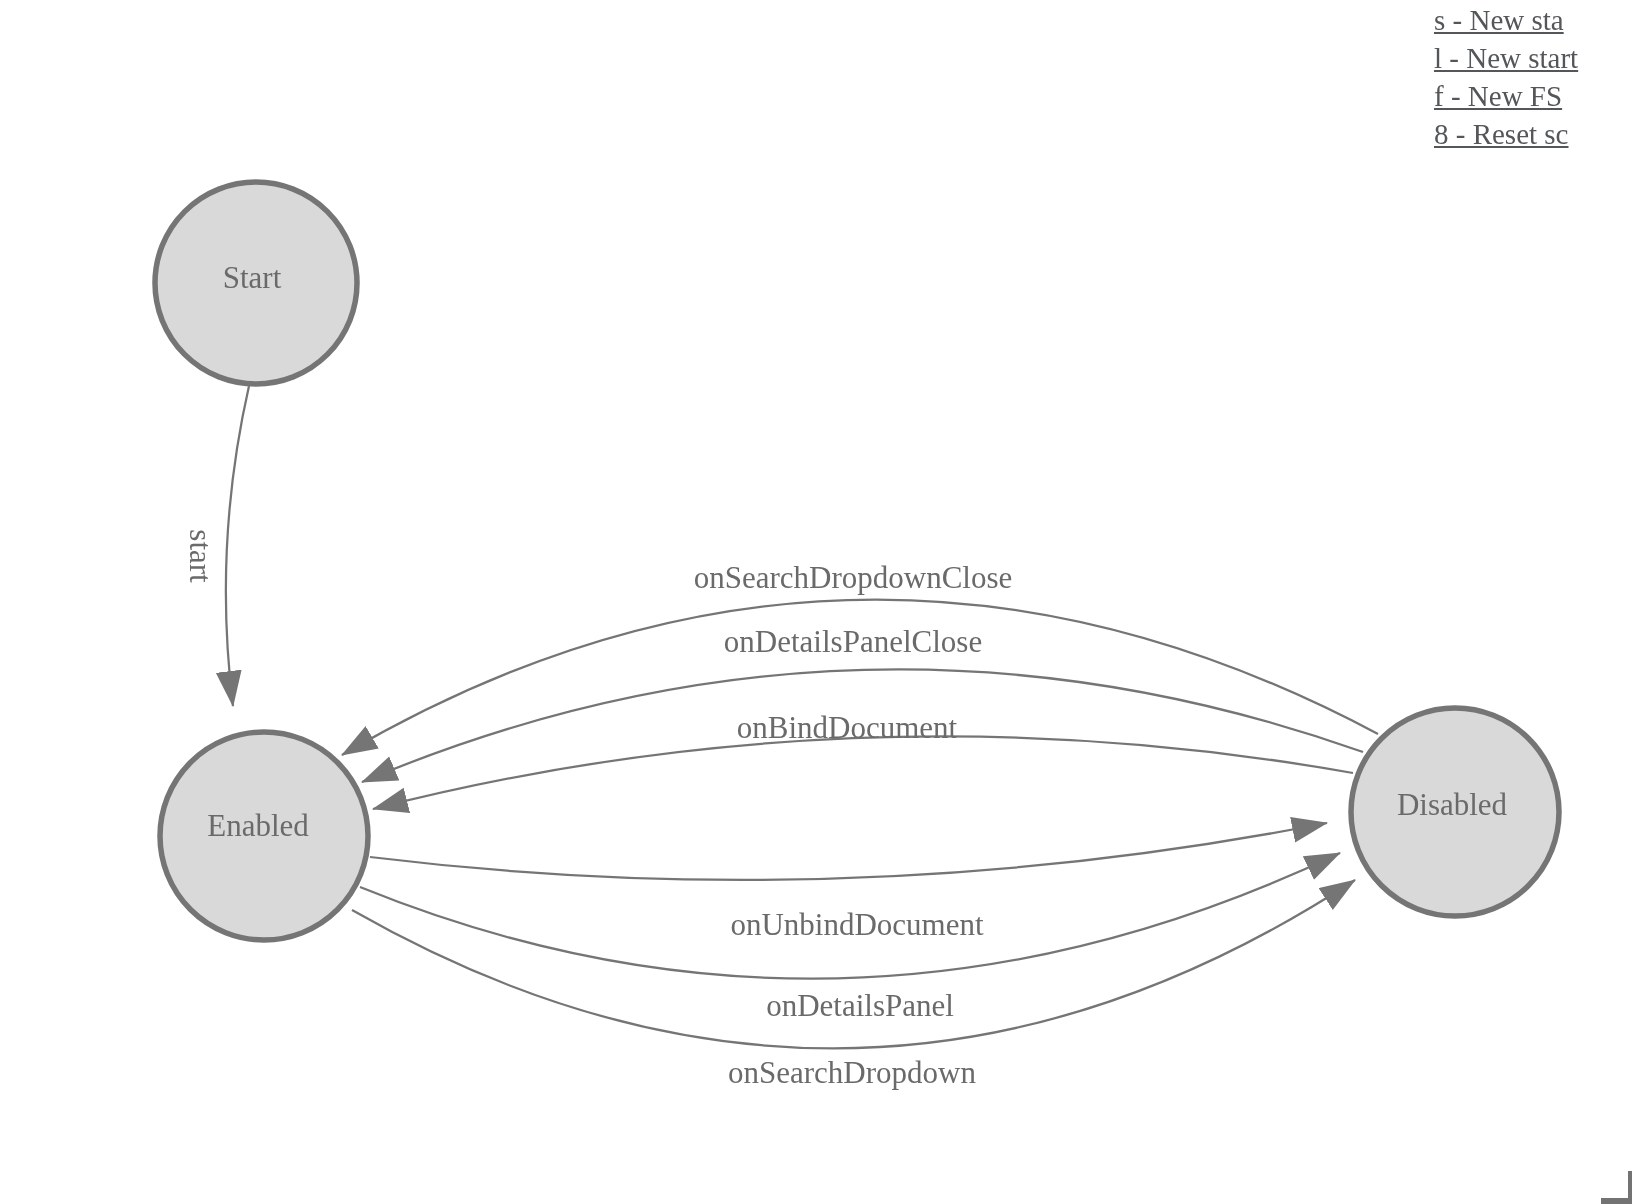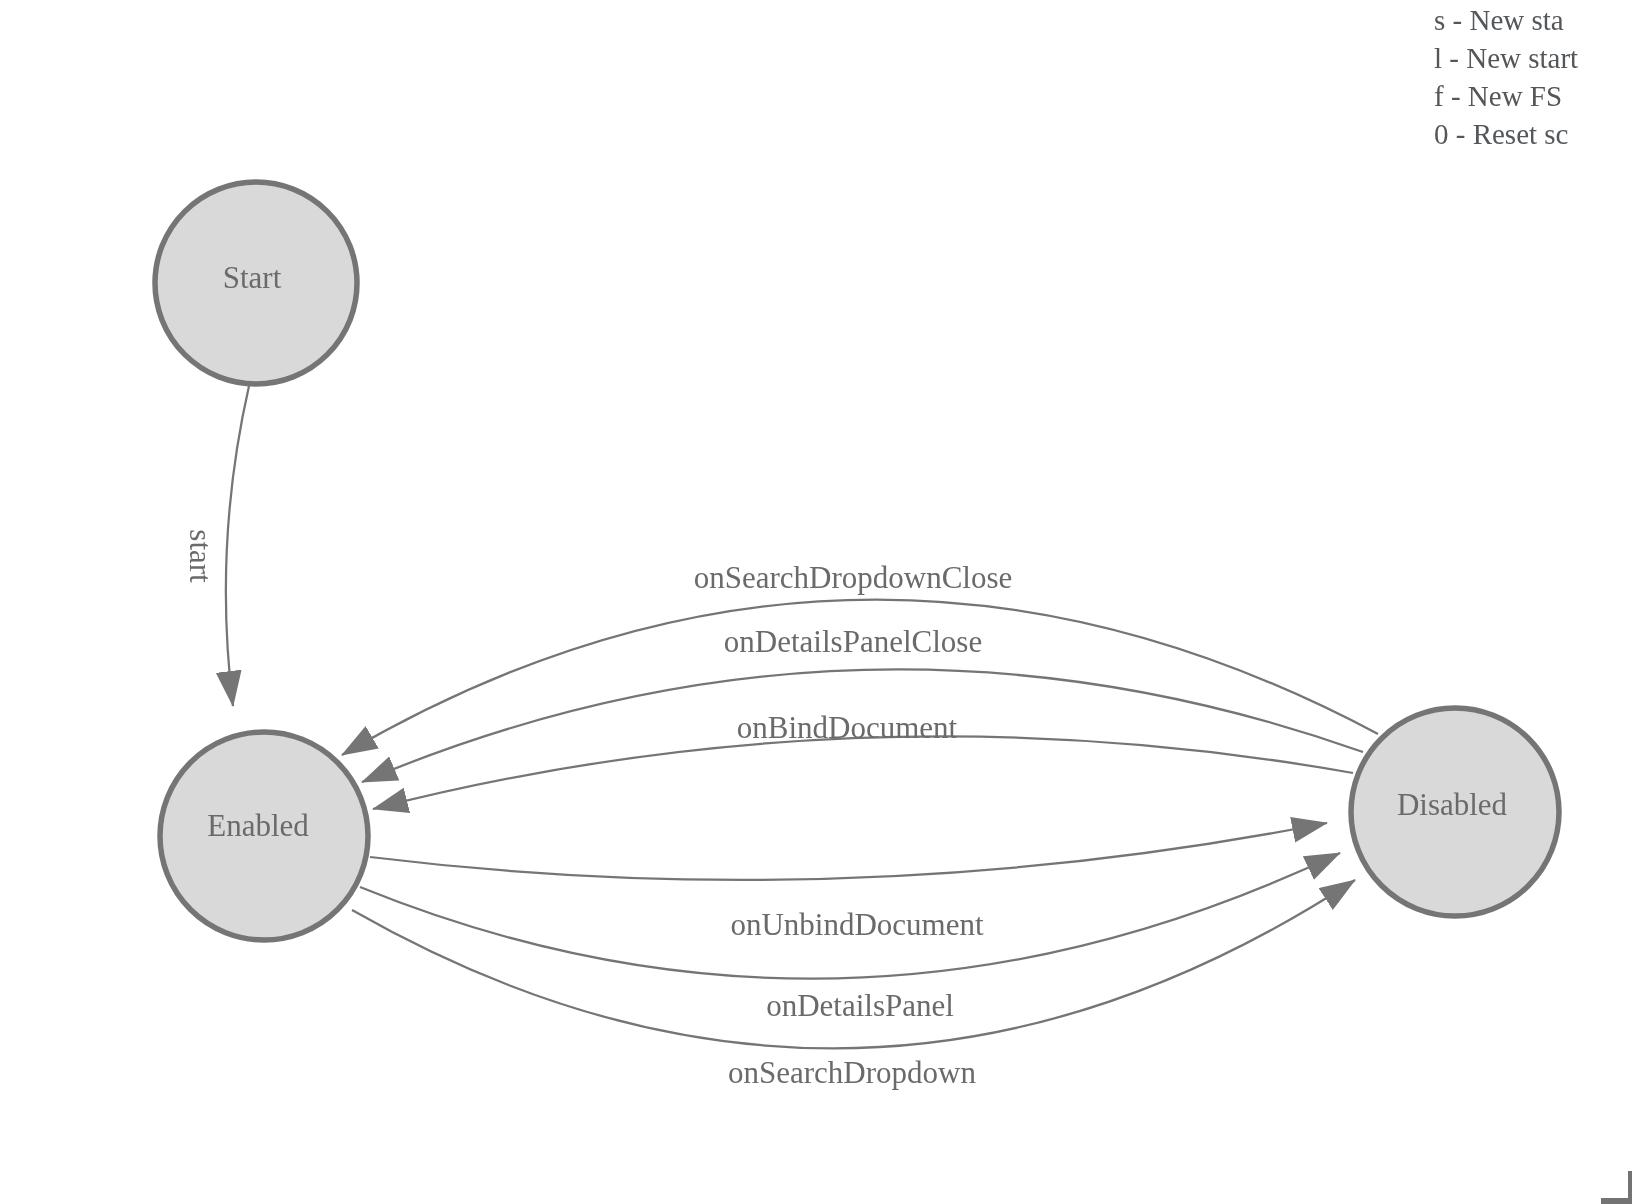--- a/index.html
+++ b/index.html
@@ -41,20 +41,21 @@
   }
   #legend{
     position:absolute;
     left:1434px;top:1px;
     width:198px;
     overflow:hidden;
     color:var(--legend-color);
     font-size:29px;
     line-height:38px;
     white-space:nowrap;
+    text-decoration:underline;
   }
   .corner-piece{position:absolute;background:#737373;}
   #corner-v{left:1628px;top:1171px;width:4px;height:33px;}
   #corner-h{left:1601px;top:1198px;width:31px;height:6px;}
 </style>
 </head>
 <body>
 
 <div id="stage">
 
@@ -98,19 +99,19 @@
     <g>
       <circle class="state-circle" cx="1455" cy="812" r="104"></circle>
       <text class="node-label" x="1452" y="815">Disabled</text>
     </g>
   </svg>
 
   <div id="legend">
     <div>s - New sta</div>
     <div>l - New start</div>
     <div>f - New FS</div>
-    <div>0 - Reset sc</div>
+    <div>8 - Reset sc</div>
   </div>
 
   <div class="corner-piece" id="corner-v"></div>
   <div class="corner-piece" id="corner-h"></div>
 
 </div>
 
 </body></html>

